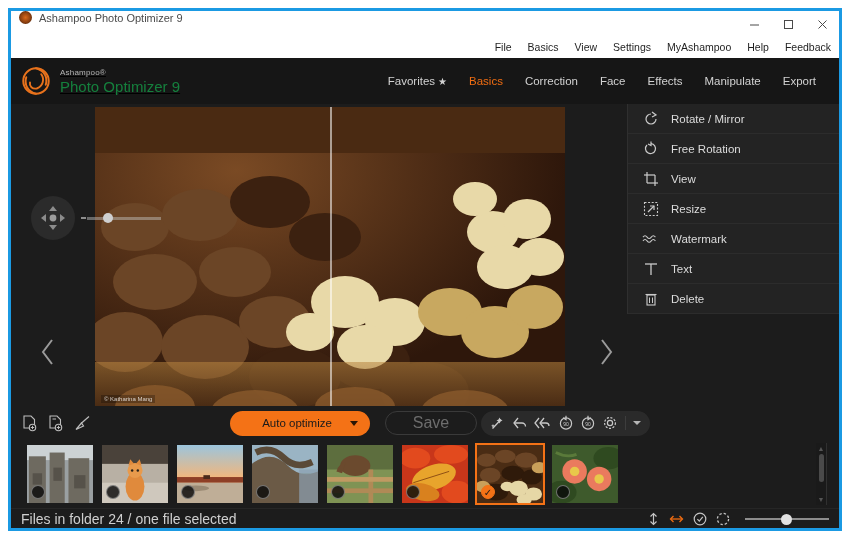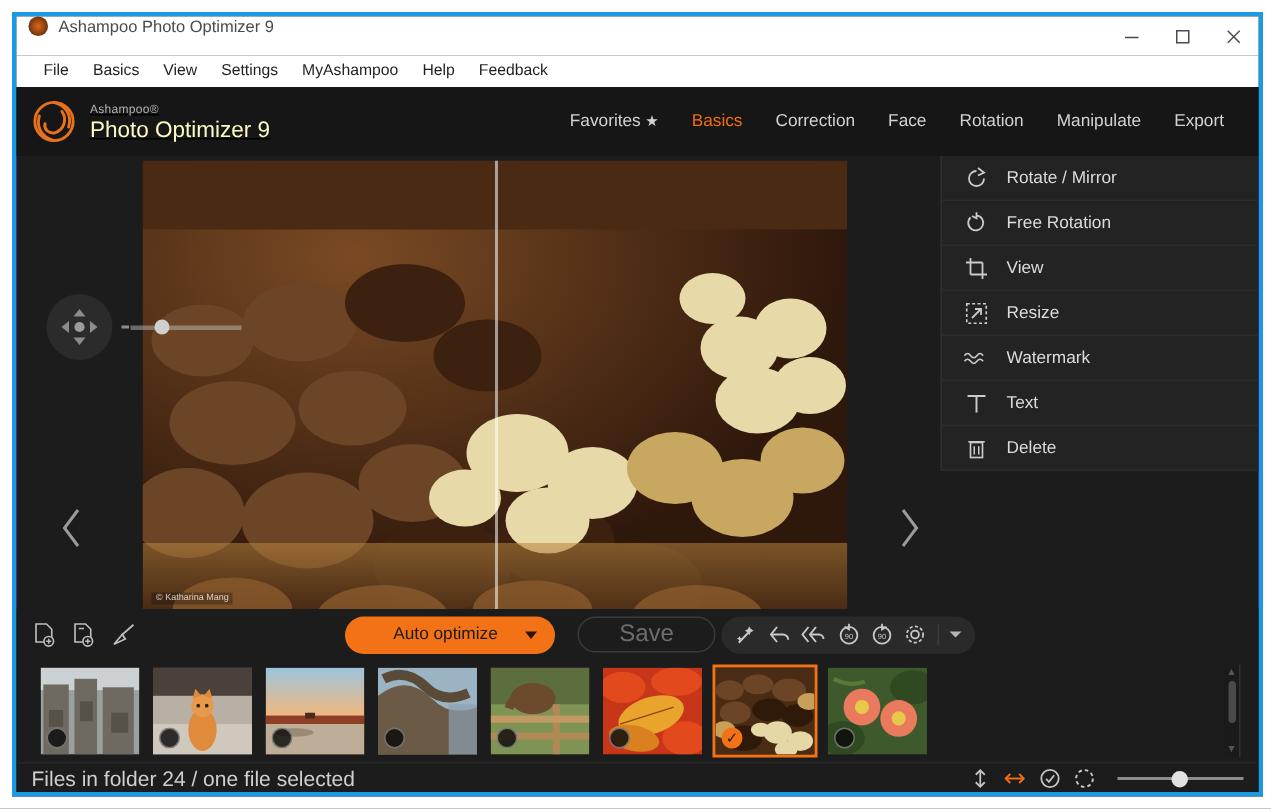--- a/index.html
+++ b/index.html
@@ -33,37 +33,37 @@
   .wbtn {
     width: 34px; height: 100%;
     display: flex; align-items: center; justify-content: center;
     color: #4a4a4a;
   }
   .wbtn svg { display: block; }
   
   .menubar {
     height: 21px; background: #ffffff;
     display: flex; align-items: center; gap: 0;
-    padding-left: 10px; flex: 0 0 auto;
+    padding-left: 10px; flex: 0 0 auto; justify-content: flex-end;
   }
   .menu-item {
     font-size: 10.5px; color: #1f1f1f;
     padding: 0 8px; line-height: 21px; white-space: nowrap;
   }
   
   .header {
     height: 46px; background: #161616;
     display: flex; align-items: center;
     flex: 0 0 auto; position: relative; z-index: 5;
   }
   .brand { display: flex; align-items: center; gap: 9px; padding-left: 10px; text-decoration: underline; }
   .logo-mark { width: 30px; height: 30px; }
   .brand-text { display: flex; flex-direction: column; justify-content: center; }
   .brand-sup { font-size: 8px; color: #b4b4b4; letter-spacing: .2px; line-height: 10px; }
-  .brand-name { font-size: 15px; color: #fef9c3; line-height: 17px; }
+  .brand-name { font-size: 15px; color: #15803d; line-height: 17px; }
   .topnav { margin-left: auto; display: flex; align-items: center; gap: 0; padding-right: 12px; }
   .nav-item {
     font-size: 11.5px; color: #d2d2d2;
     padding: 0 11px; white-space: nowrap;
   }
   .nav-item.active { color: #f06d12; }
   .nav-star { font-size: 10px; margin-left: 3px; }
   
   .workspace { position: relative; flex: 1 1 auto; background: #6d28d9; overflow: hidden; }
   .canvas {
@@ -262,21 +262,21 @@
         <div class="brand-name">Photo Optimizer 9</div>
       </div>
     </div>
     <div class="topnav">
       <div class="nav-item">
         <span>Favorites</span><span class="nav-star">★</span>
       </div>
       <div class="nav-item active">Basics</div>
       <div class="nav-item">Correction</div>
       <div class="nav-item">Face</div>
-      <div class="nav-item">Rotation</div>
+      <div class="nav-item">Effects</div>
       <div class="nav-item">Manipulate</div>
       <div class="nav-item">Export</div>
     </div>
   </div>
 
   <div class="workspace">
     <div class="canvas">
 
       <div class="photo-wrap">
         <svg class="photo" viewBox="0 0 470 318" preserveAspectRatio="none">

